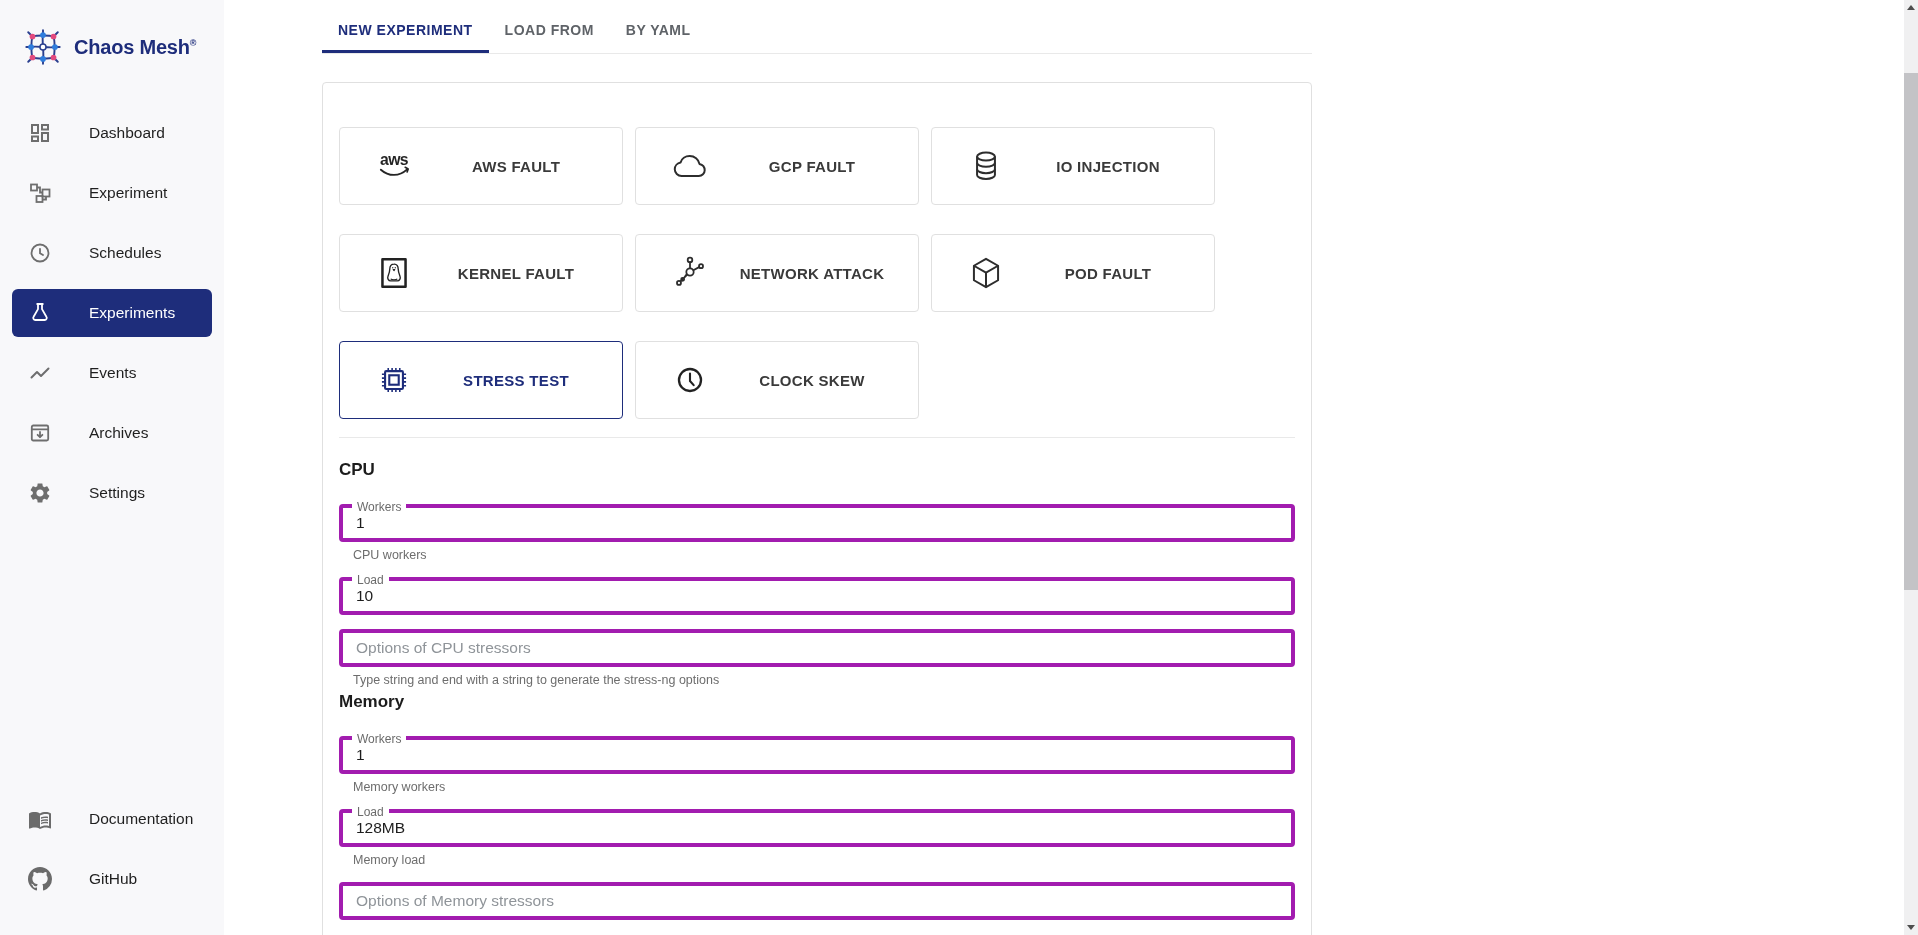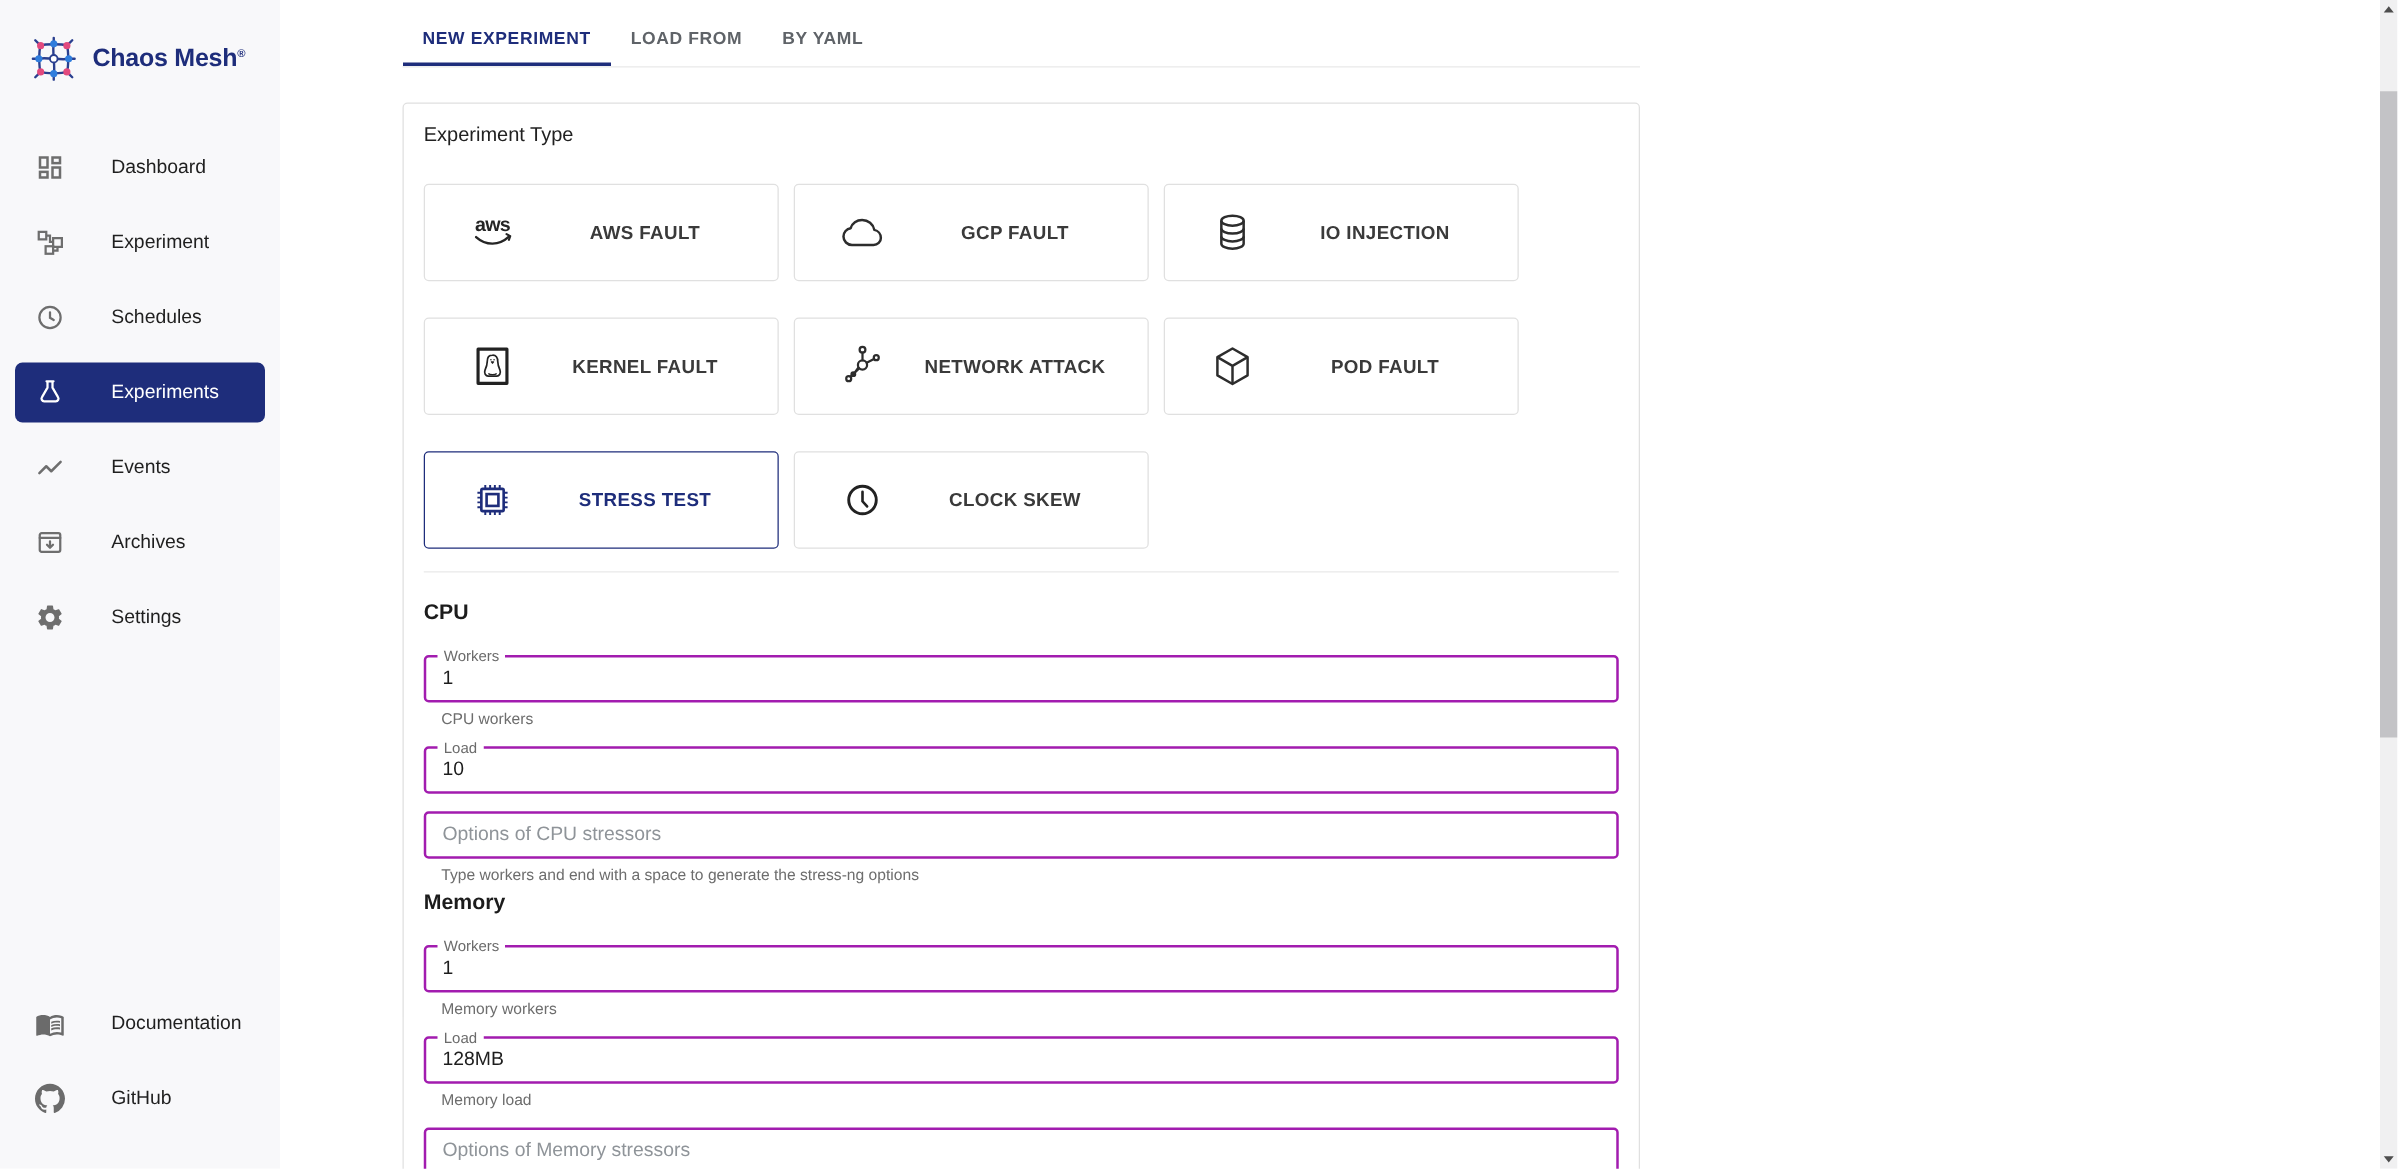--- a/index.html
+++ b/index.html
@@ -43,21 +43,21 @@
   .type-btn.selected { border-color:#1e2d7b; }
   .type-btn.selected .type-label { color:#1e2d7b; }
 
   .divider { height:1px; background:#e9e9e9; margin-top:18px; }
   .section-heading { font-size:17px; font-weight:bold; color:#1c1c1c; line-height:20px; }
   .sh-first { margin-top:22px; }
   .sh-next  { margin-top:4px; }
 
   .field-group.fg-first { margin-top:24px; }
   .field-group.fg { margin-top:14px; }
-  .text-field { position:relative; height:38px; border:2px solid #a21caf; border-radius:4px;
+  .text-field { position:relative; height:38px; border:4px solid #a21caf; border-radius:4px;
                 width:956px; background:#fff; }
   .text-field input { width:100%; height:100%; border:none; outline:none; background:transparent;
                       padding:0 13px; font-size:15.5px; color:#1d1d1d;
                       font-family:"Liberation Sans", sans-serif; }
   .text-field input::placeholder { color:#8f9499; opacity:1; }
   .notch-label { position:absolute; top:-8px; left:9px; background:#fff; padding:0 5px;
                  font-size:12px; color:#6b6b6b; line-height:14px; }
   .helper { margin:6px 0 0 14px; font-size:12.5px; color:#6d6d6d; line-height:15px; }
 
   
@@ -184,21 +184,20 @@
   </div>
 </div>
 
 <div class="tabs">
   <div class="tab active">NEW EXPERIMENT</div>
   <div class="tab">LOAD FROM</div>
   <div class="tab">BY YAML</div>
 </div>
 
 <div class="card">
-  <div class="card-title">Experiment Type</div>
 
   <div class="type-grid">
     <div class="type-btn">
       <span class="type-icon">
         <svg width="42" height="42" viewBox="0 0 40 40">
           <text x="20" y="19" text-anchor="middle" font-size="15" font-weight="bold" fill="#252525" font-family="Liberation Sans, sans-serif" letter-spacing="-0.5">aws</text>
           <path d="M7.5 23.5c7.5 6.7 17.5 6.7 25-.3" fill="none" stroke="#252525" stroke-width="1.8" stroke-linecap="round"></path>
           <path d="M30.7 21.2l2.8 1.6-1 2.8" fill="none" stroke="#252525" stroke-width="1.6" stroke-linecap="round" stroke-linejoin="round"></path>
         </svg>
       </span>
@@ -300,21 +299,21 @@
     <div class="text-field">
       <span class="notch-label">Load</span>
       <input type="text" value="10" style="">
     </div>
   </div>
 
   <div class="field-group fg">
     <div class="text-field">
       <input type="text" placeholder="Options of CPU stressors" style="">
     </div>
-    <div class="helper">Type workers and end with a space to generate the stress-ng options</div>
+    <div class="helper">Type string and end with a string to generate the stress-ng options</div>
   </div>
 
   <div class="section-heading sh-next">Memory</div>
 
   <div class="field-group fg-first">
     <div class="text-field">
       <span class="notch-label">Workers</span>
       <input type="text" value="1" style="">
     </div>
     <div class="helper">Memory workers</div>

